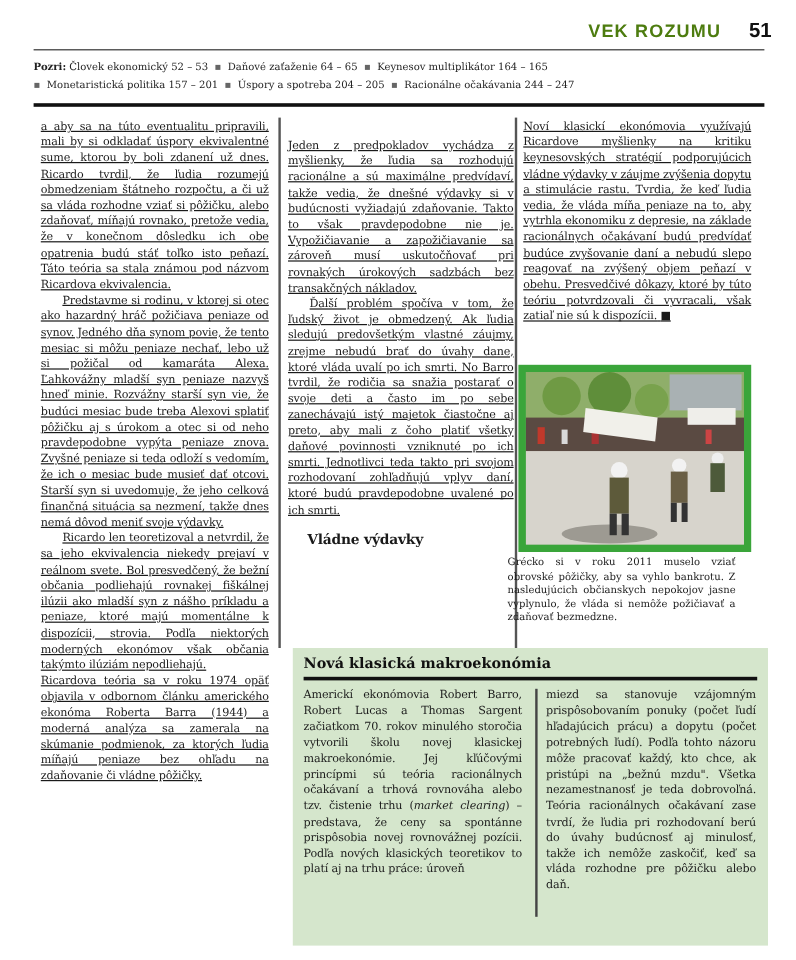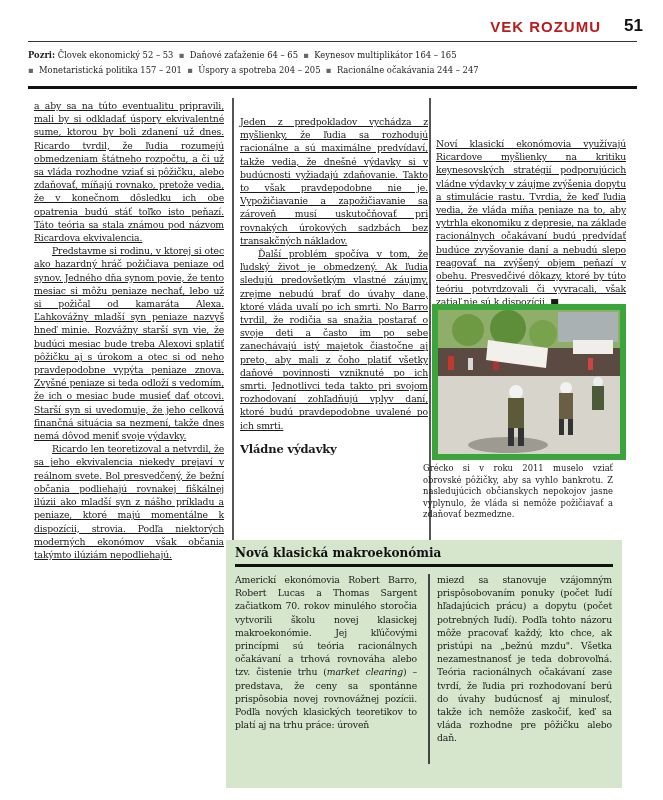--- a/index.html
+++ b/index.html
@@ -1,38 +1,38 @@
 <!DOCTYPE html>
 <html><head>
 <meta charset="utf-8">
 <style>
   html, body { margin:0; padding:0; background:#ffffff; }
   body { width:663px; height:800px; position:relative; overflow:hidden; font-family:"DejaVu Serif", serif; color:#1a1a1a; }
   .abs { position:absolute; }
-  .section-title { right:20px; top:18px; font-family:"Liberation Sans", sans-serif; font-weight:bold; font-size:15px; color:#b91c1c; letter-spacing:1px; }
+  .section-title { right:20px; top:18px; font-family:"Liberation Sans", sans-serif; font-weight:bold; font-size:15px; color:#4d7c0f; letter-spacing:1px; }
   .page-num { right:20px; top:16px; font-family:"Liberation Sans", sans-serif; font-weight:bold; font-size:17px; color:#111; }
   .top-rule { left:28px; top:41px; width:609px; height:1px; background:#333; }
   .see-also { left:28px; top:48px; width:610px; font-size:8.4px; line-height:15px; color:#222; }
   .see-also b { font-weight:bold;margin-top:48px; }
   .see-also .bullet { color:#666; }
   .thick-rule { left:28px; top:86px; width:609px; height:3px; background:#111; }
   .col { font-size:9.3px; line-height:13.2px; text-align:justify; letter-spacing:-0.15px; }
   .col p { margin:0;text-decoration:underline; }
   .col p.indent { text-indent:18px; }
   .col1 { left:34px; top:99px; width:190px; }
   .col2 { left:240px; top:115px; width:188px; }
-  .col3 { left:436px; top:99px; width:190px;margin-top:38px; }
+  .col3 { left:436px; top:99px; width:190px; }
   .vline { width:2px; background:#555; }
   .vl1 { left:232px; top:98px; height:442px; }
   .vl2 { left:429px; top:98px; height:442px; }
   .subhead { font-family:"DejaVu Serif", serif; font-weight:bold; font-size:11.5px; line-height:15px; margin-top:4px; }
   .photo-frame { left:432px; top:304px; width:194px; height:156px; background:#3aa53a; }
   .photo { position:absolute; left:6px; top:6px; width:182px; height:144px; overflow:hidden; }
   .caption { left:423px; top:463px; width:190px; font-size:8.4px; line-height:11.6px; text-align:justify; }
-  .box { left:226px; top:540px; width:396px; height:248px; background:#d5e6cc; }
+  .box { left:244px; top:540px; width:396px; height:248px; background:#d5e6cc; }
   .box-title { position:absolute; left:9px; top:6px; font-weight:bold; font-size:12px; color:#111; }
   .box-rule { position:absolute; left:9px; top:24px; width:378px; height:3px; background:#111; }
   .box-col { position:absolute; font-size:9.3px; line-height:13.2px; text-align:justify; letter-spacing:-0.15px; }
   .bc1 { left:9px; top:33px; width:182px; }
   .bc2 { left:211px; top:33px; width:175px; }
   .box-vline { position:absolute; left:202px; top:34px; width:1.5px; height:190px; background:#444; }
   em { font-style:italic; }
 </style>
 </head>
 <body>
@@ -55,28 +55,29 @@
   <span>Úspory a spotreba 204 – 205</span>
   <span class="bullet">&nbsp;▪&nbsp;</span>
   <span>Racionálne očakávania 244 – 247</span>
 </div>
 <div class="abs thick-rule"></div>
 
 <div class="abs col col1">
   <p>a aby sa na túto eventualitu pripravili, mali by si odkladať úspory ekvivalentné sume, ktorou by boli zdanení už dnes. Ricardo tvrdil, že ľudia rozumejú obmedzeniam štátneho rozpočtu, a či už sa vláda rozhodne vziať si pôžičku, alebo zdaňovať, míňajú rovnako, pretože vedia, že v konečnom dôsledku ich obe opatrenia budú stáť toľko isto peňazí. Táto teória sa stala známou pod názvom Ricardova ekvivalencia.</p>
   <p class="indent">Predstavme si rodinu, v ktorej si otec ako hazardný hráč požičiava peniaze od synov. Jedného dňa synom povie, že tento mesiac si môžu peniaze nechať, lebo už si požičal od kamaráta Alexa. Ľahkovážny mladší syn peniaze nazvyš hneď minie. Rozvážny starší syn vie, že budúci mesiac bude treba Alexovi splatiť pôžičku aj s úrokom a otec si od neho pravdepodobne vypýta peniaze znova. Zvyšné peniaze si teda odloží s vedomím, že ich o mesiac bude musieť dať otcovi. Starší syn si uvedomuje, že jeho celková finančná situácia sa nezmení, takže dnes nemá dôvod meniť svoje výdavky.</p>
   <p class="indent">Ricardo len teoretizoval a netvrdil, že sa jeho ekvivalencia niekedy prejaví v reálnom svete. Bol presvedčený, že bežní občania podliehajú rovnakej fiškálnej ilúzii ako mladší syn z nášho príkladu a peniaze, ktoré majú momentálne k dispozícii, strovia. Podľa niektorých moderných ekonómov však občania takýmto ilúziám nepodliehajú.</p>
+  <p>Ricardova teória sa v roku 1974 opäť objavila v odbornom článku amerického ekonóma Roberta Barra (1944) a moderná analýza sa zamerala na skúmanie podmienok, za ktorých ľudia míňajú peniaze bez ohľadu na zdaňovanie či vládne pôžičky.</p>
 </div>
 
 <div class="abs vline vl1"></div>
 
 <div class="abs col col2">
   <p>Jeden z predpokladov vychádza z myšlienky, že ľudia sa rozhodujú racionálne a sú maximálne predvídaví, takže vedia, že dnešné výdavky si v budúcnosti vyžiadajú zdaňovanie. Takto to však pravdepodobne nie je. Vypožičiavanie a zapožičiavanie sa zároveň musí uskutočňovať pri rovnakých úrokových sadzbách bez transakčných nákladov.</p>
   <p class="indent">Ďalší problém spočíva v tom, že ľudský život je obmedzený. Ak ľudia sledujú predovšetkým vlastné záujmy, zrejme nebudú brať do úvahy dane, ktoré vláda uvalí po ich smrti. No Barro tvrdil, že rodičia sa snažia postarať o svoje deti a často im po sebe zanechávajú istý majetok čiastočne aj preto, aby mali z čoho platiť všetky daňové povinnosti vzniknuté po ich smrti. Jednotlivci teda takto pri svojom rozhodovaní zohľadňujú vplyv daní, ktoré budú pravdepodobne uvalené po ich smrti.</p>
-  <div class="subhead" style="margin-top:10px;">Vládne výdavky</div>
+  <div class="subhead" style="margin-top:10px;margin-left:16px;">Vládne výdavky</div>
 </div>
 
 <div class="abs vline vl2"></div>
 
 <div class="abs col col3">
   <p><span>Noví klasickí ekonómovia využívajú Ricardove myšlienky na kritiku keynesovských stratégií podporujúcich vládne výdavky v záujme zvýšenia dopytu a stimulácie rastu. Tvrdia, že keď ľudia vedia, že vláda míňa peniaze na to, aby vytrhla ekonomiku z depresie, na základe racionálnych očakávaní budú predvídať budúce zvyšovanie daní a nebudú slepo reagovať na zvýšený objem peňazí v obehu. Presvedčivé dôkazy, ktoré by túto teóriu potvrdzovali či vyvracali, však zatiaľ nie sú k dispozícii.</span> <span>■</span></p>
 </div>
 
 <div class="abs photo-frame">
   <div class="photo">

